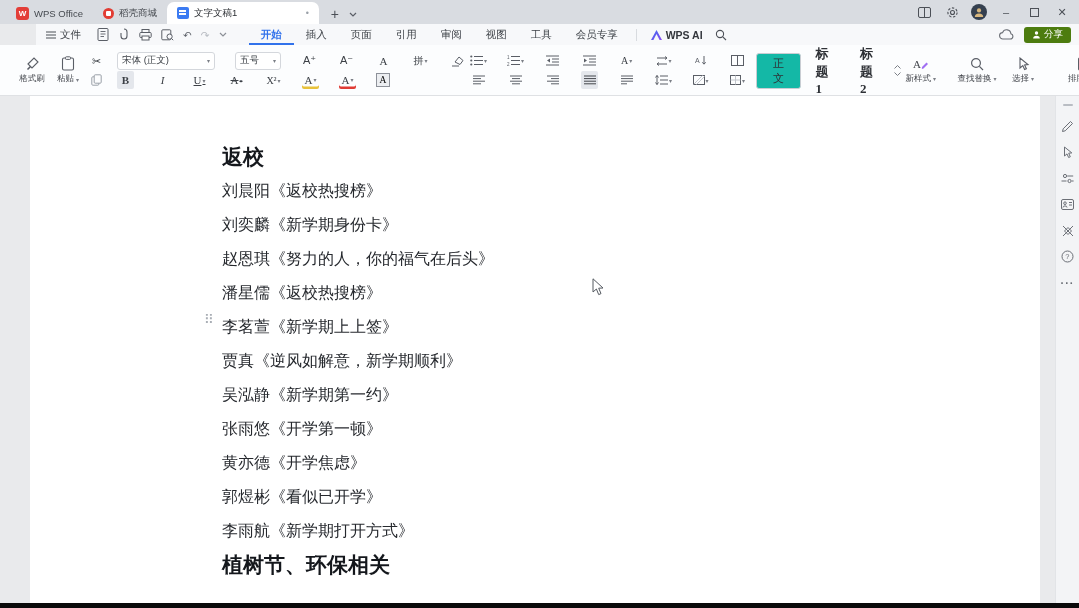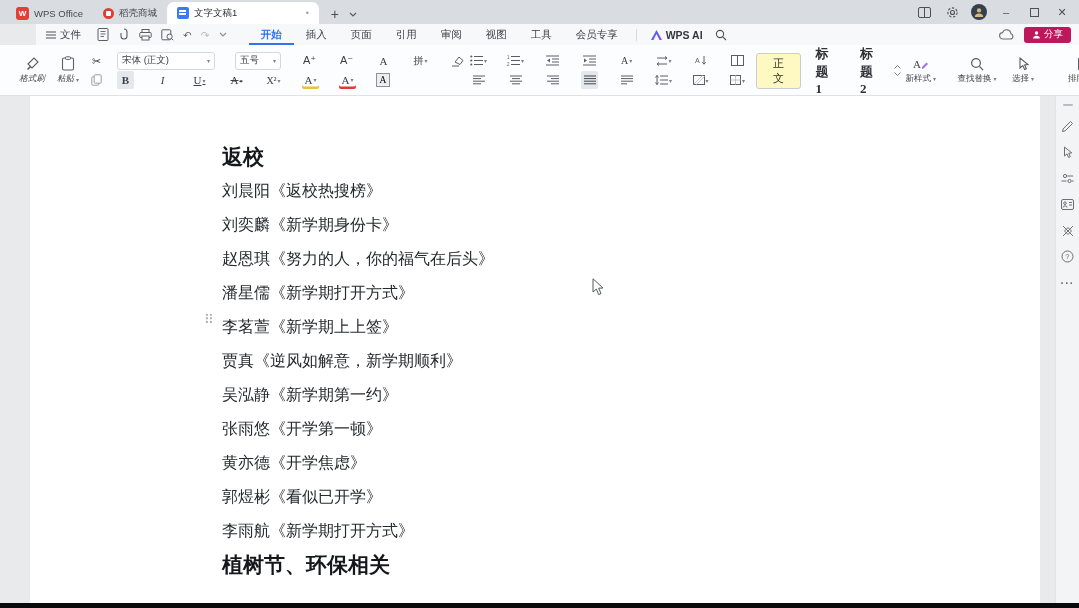--- a/index.html
+++ b/index.html
@@ -28,42 +28,42 @@
   .menubar { position:absolute; top:24px; left:0; right:0; height:21px; background:#f7f8fa; display:flex; align-items:center; font-size:10.5px; color:#3c4046;margin-left:36px; }
   .file-btn { display:flex; align-items:center; gap:4px; padding:0 8px 0 10px; }
   .quickbar { display:flex; align-items:center; gap:9px; padding:0 8px; color:#5a5e66; }
   .quickbar .gray { color:#b4b8bf; }
   .menus { display:flex; align-items:center; margin-left:14px; }
   .menu { padding:0 12px; height:21px; line-height:20px; cursor:default; }
   .menu.active { color:#3272eb; font-weight:bold; box-shadow:inset 0 -2px 0 #3272eb; }
   .ai-sep { width:1px; height:12px; background:#d8dbdf; margin:0 6px; }
   .ai-item { display:flex; align-items:center; gap:4px; padding:0 8px; font-weight:bold; color:#33363c; }
   .menubar-right { margin-left:auto; display:flex; align-items:center; gap:10px; padding-right:8px; }
-  .share-btn { height:16px; background:#be185d; border-radius:3px; color:#fff; font-size:9.5px; display:flex; align-items:center; gap:3px; padding:0 8px; }
+  .share-btn { height:16px; background:#4d7c0f; border-radius:3px; color:#fff; font-size:9.5px; display:flex; align-items:center; gap:3px; padding:0 8px; }
 
   
   .toolbar { position:absolute; top:45px; left:0; right:0; height:51px; background:#fcfdfe; border-bottom:1px solid #dfe1e4; display:flex; align-items:stretch; padding:4px 6px 3px 8px; }
   .tgroup { display:flex; align-items:stretch; padding:0 6px; }
   .tdiv { width:1px; background:#e8eaed; margin:2px 2px; }
-  .bigbtn { width:36px; display:flex; flex-direction:column; align-items:center; justify-content:center; gap:2px; font-size:8.5px; color:#43464c;font-style:italic; }
+  .bigbtn { width:36px; display:flex; flex-direction:column; align-items:center; justify-content:center; gap:2px; font-size:8.5px; color:#43464c; }
   .minicol { display:flex; flex-direction:column; justify-content:space-between; padding:3px 2px; color:#6b6f76; }
   .two-rows { display:flex; flex-direction:column; justify-content:space-between; padding:2px 0; }
   .trow { display:flex; align-items:center; gap:20px; height:20px; }
   .combo { height:18px; border:1px solid #d4d7dc; border-radius:3px; background:#fff; display:flex; align-items:center; font-size:9.5px; color:#3c4046; padding:0 4px; gap:4px; }
   .combo .car { margin-left:auto; }
   .tbtn { min-width:17px; height:18px; display:flex; align-items:center; justify-content:center; font-size:11px; color:#3c4046; gap:1px; border-radius:2px; }
   .tbtn.act { background:#e4e7ec; }
   .serif { font-family:"Liberation Serif","DejaVu Serif",serif; }
   .car { font-size:6px; color:#7b7f86; }
   .bar-red { box-shadow:inset 0 -2.5px 0 #e03b34; padding-bottom:1px; }
   .bar-yel { box-shadow:inset 0 -2.5px 0 #e8c23a; padding-bottom:1px; }
   .boxA { border:1px solid #8d9199; font-size:9.5px; width:14px; height:14px; display:flex; align-items:center; justify-content:center; background:#eceef1; }
   .stylebox { display:flex; align-items:center; gap:2px; }
   .style-item { height:38px; display:flex; align-items:center; justify-content:center; font-size:13px; padding:0 12px; color:#2e3136; }
-  .style-item.sel { border:1px solid #c9cdd3; border-radius:3px; background:#fef9c3; font-size:11px; height:36px; padding:0 16px; }
+  .style-item.sel { border:1px solid #c9cdd3; border-radius:3px; background:#14b8a6; font-size:11px; height:36px; padding:0 16px; }
   .style-h { font-family:"Liberation Serif","DejaVu Serif",serif; font-weight:bold; }
   .gal-scroll { display:flex; flex-direction:column; justify-content:center; gap:3px; color:#7b7f86; padding:0 3px; }
   .icon-lbl-btn { width:46px; display:flex; flex-direction:column; align-items:center; justify-content:center; gap:2px; font-size:8.5px; color:#43464c; }
   svg.ic { display:block; }
 
   
   .docarea { position:absolute; top:96px; left:0; right:0; bottom:0; background:#e9eaec; }
   .page { position:absolute; left:30px; top:0; width:1010px; bottom:5px; background:#fff; overflow:hidden; }
   .doc-content { position:absolute; left:192px; top:44px; right:20px; font-family:"Liberation Serif","DejaVu Serif",serif; }
   .doc-heading { height:34px; line-height:34px; font-size:21px; font-weight:bold; color:#14171c; }
@@ -485,21 +485,21 @@
   </div>
 
   <div class="docarea">
     <div class="page">
       <span class="para-handle">⠿</span>
       <div class="doc-content">
           <div class="doc-heading">返校</div>
           <div class="doc-line">刘晨阳《返校热搜榜》</div>
           <div class="doc-line">刘奕麟《新学期身份卡》</div>
           <div class="doc-line">赵恩琪《努力的人，你的福气在后头》</div>
-          <div class="doc-line">潘星儒《新学期打开方式》</div>
+          <div class="doc-line">潘星儒《返校热搜榜》</div>
           <div class="doc-line">李茗萱《新学期上上签》</div>
           <div class="doc-line">贾真《逆风如解意，新学期顺利》</div>
           <div class="doc-line">吴泓静《新学期第一约》</div>
           <div class="doc-line">张雨悠《开学第一顿》</div>
           <div class="doc-line">黄亦德《开学焦虑》</div>
           <div class="doc-line">郭煜彬《看似已开学》</div>
           <div class="doc-line">李雨航《新学期打开方式》</div>
           <div class="doc-heading">植树节、环保相关</div>
         </div>
     </div>

